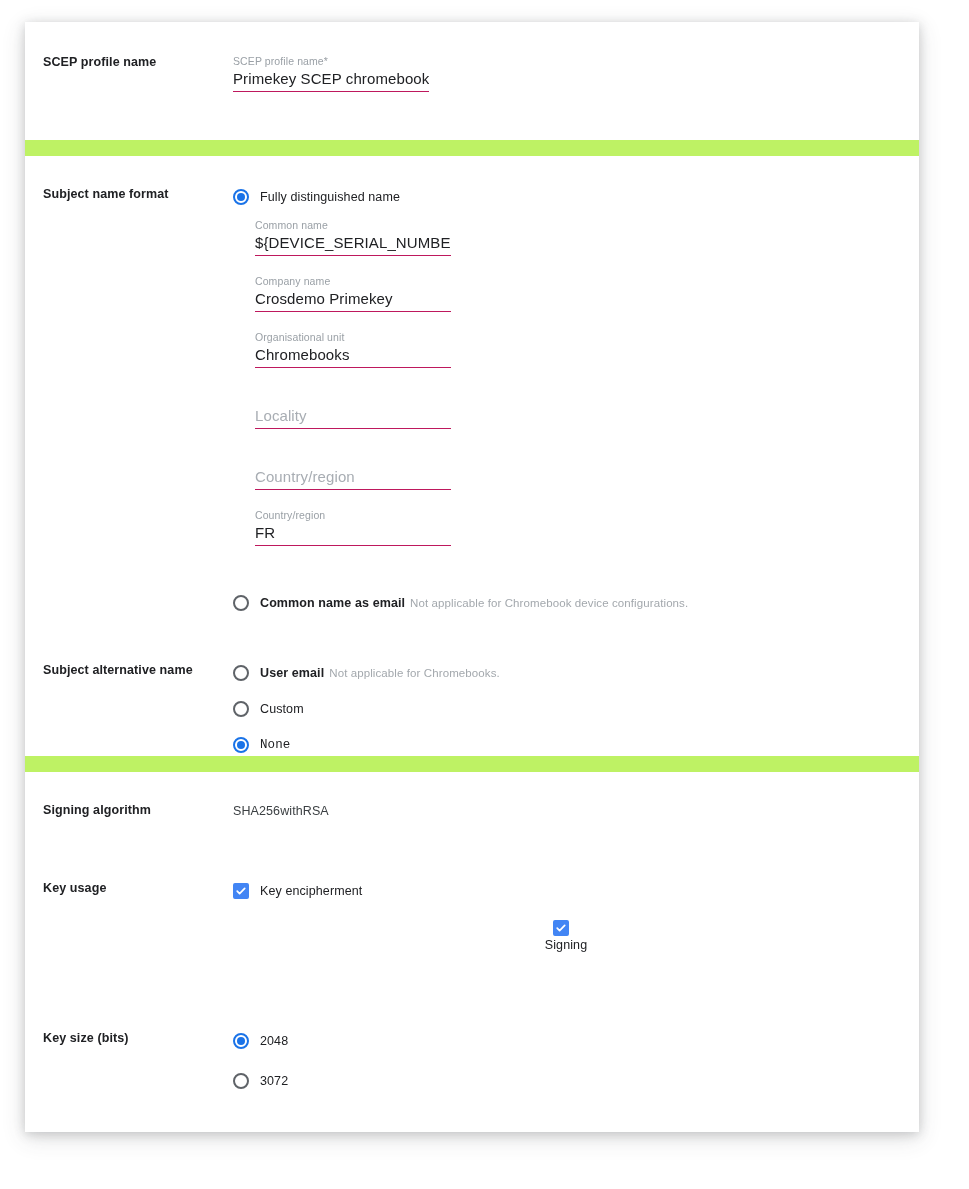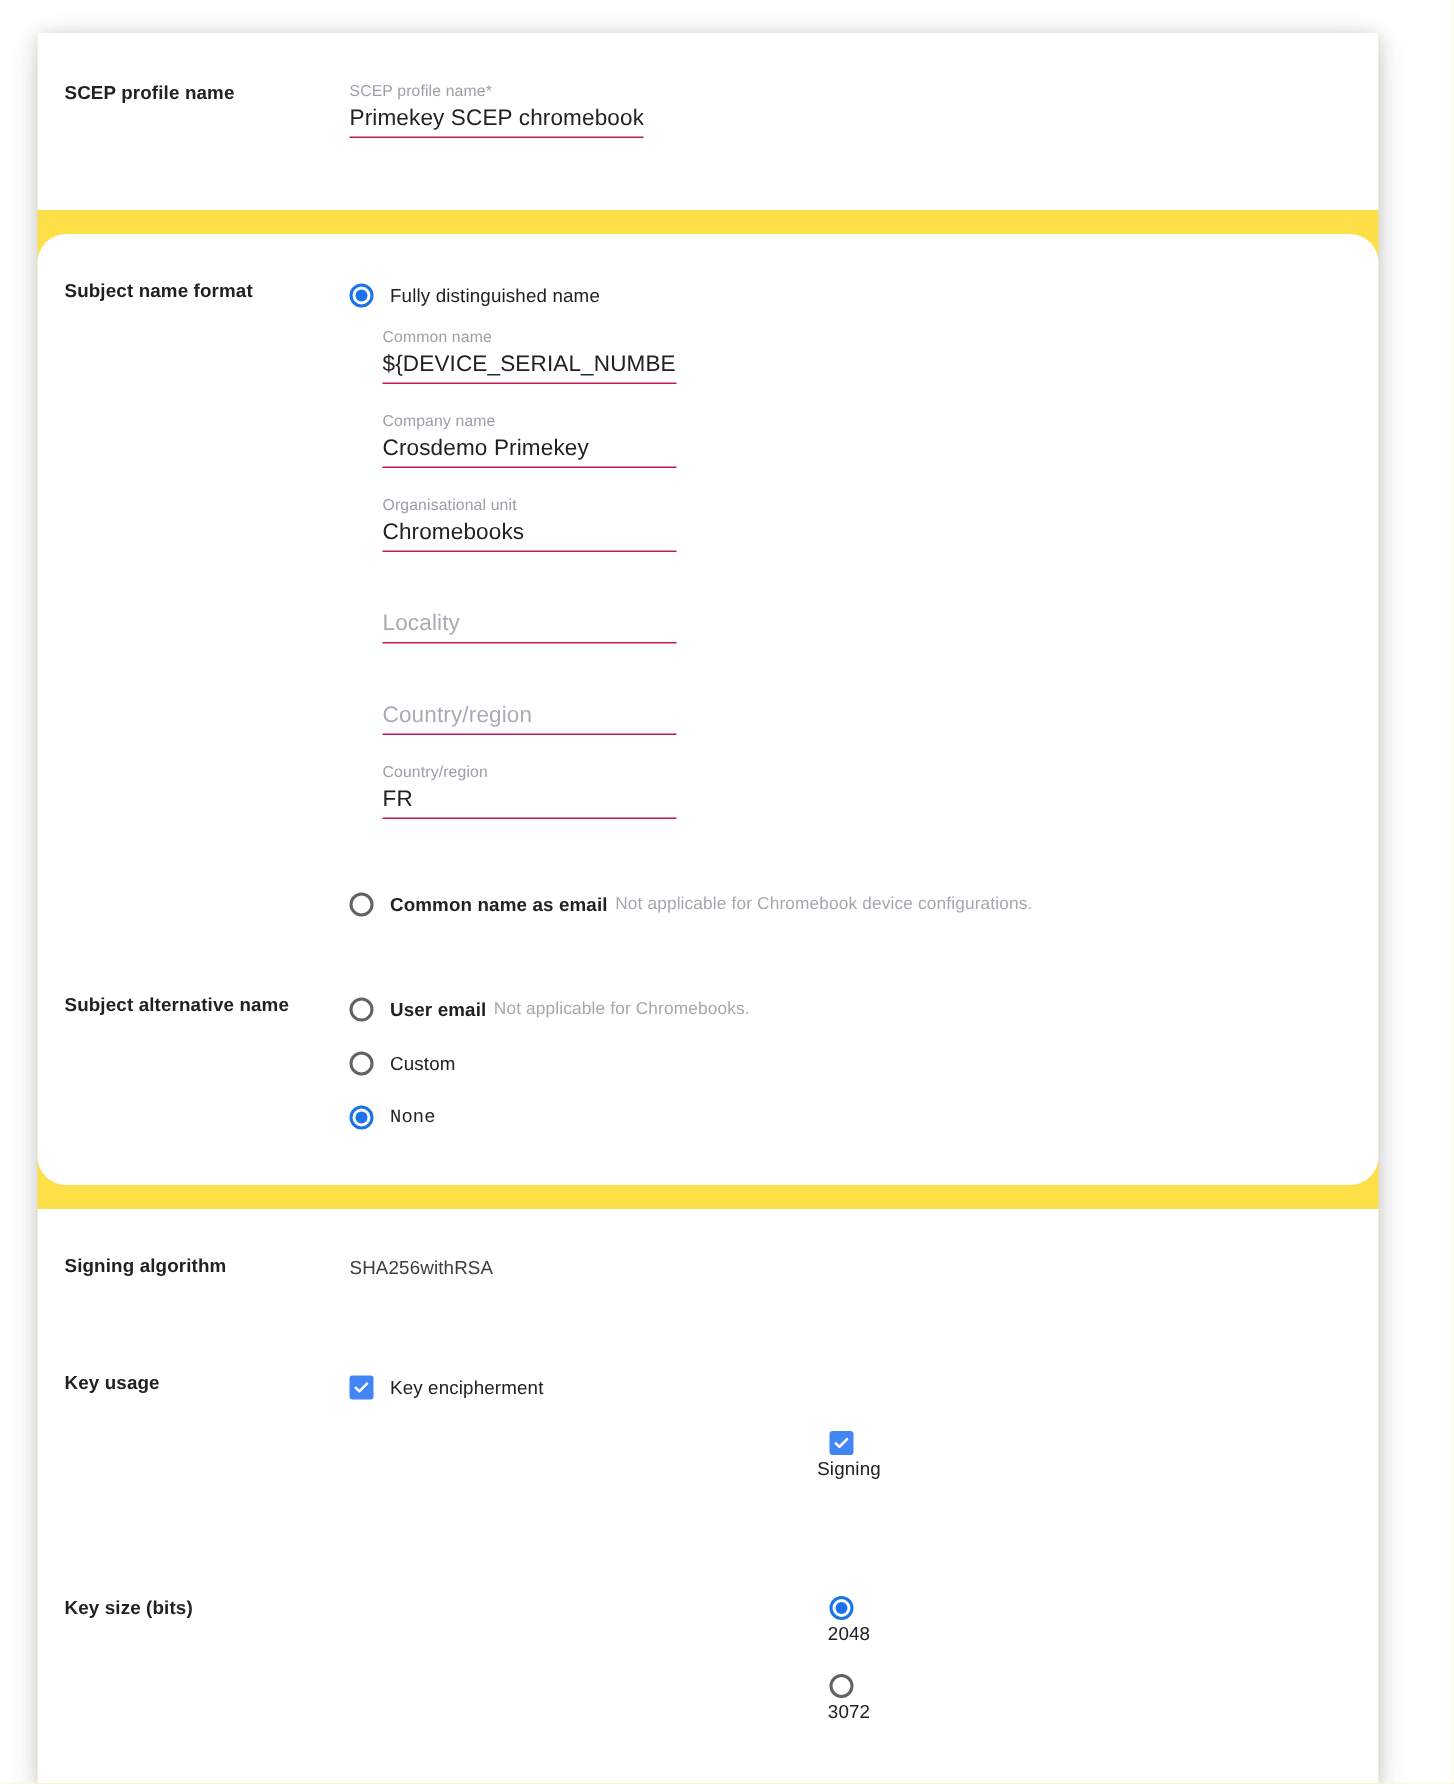--- a/index.html
+++ b/index.html
@@ -21,21 +21,21 @@
     background: #ffffff;
     overflow: hidden;
   }
 
   
   .panel {
     position: absolute;
     left: 25px;
     top: 22px;
     width: 894px;
-    background: #fde047;
+    background: #bef264;
     box-shadow: 0 2px 10px rgba(60,64,67,0.22), 0 6px 22px rgba(60,64,67,0.16);
   }
 
   .card {
     background: #ffffff;
     padding: 0;
   }
   .card + .card {
     margin-top: 16px;
   }
@@ -167,22 +167,20 @@
     left: 0;
     top: 0;
     width: 12px;
     height: 12px;
     display: block;
   }
 
   
   .card-subject {
     padding-top: 30px;
-    padding-bottom: 34px;
-    border-radius: 19px;
   }
   .sub-indent { padding-left: 22px; padding-top: 10px; }
   .blk-alt { margin-top: 48px; }
   .alt-row { margin-bottom: 14px; }
   .alt-row:last-child { margin-bottom: 0; font-family: Liberation Mono, monospace; }
 
   
   .card-crypto {
     padding-top: 30px;
     padding-bottom: 40px;
@@ -191,21 +189,21 @@
     font-size: 12.5px;
     color: #3c4043;
     line-height: 18px;
     letter-spacing: 0.1px;
   }
   .grp { margin-bottom: 0; }
   .spacer-77 { height: 60px; }
   .spacer-95 { height: 76px; }
   .ck-row { margin-bottom: 18px; }
   .ck-row:last-child { margin-bottom: 0; flex-direction: column; }
-  .ks-row { margin-bottom: 18px; flex-direction: column; }
+  .ks-row { margin-bottom: 18px; }
   .ks-row:last-child { margin-bottom: 0; }
 </style>
 </head>
 <body>
 
 <div class="page">
   <div class="panel">
 
     <div class="card card-profile">
       <div class="row">

